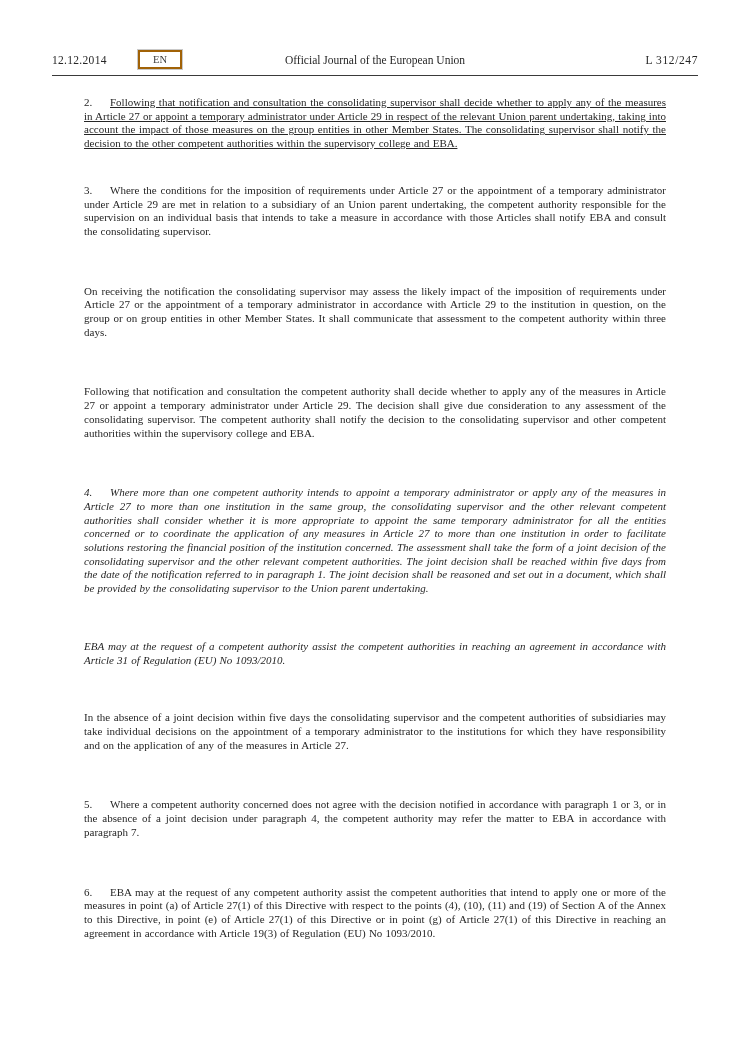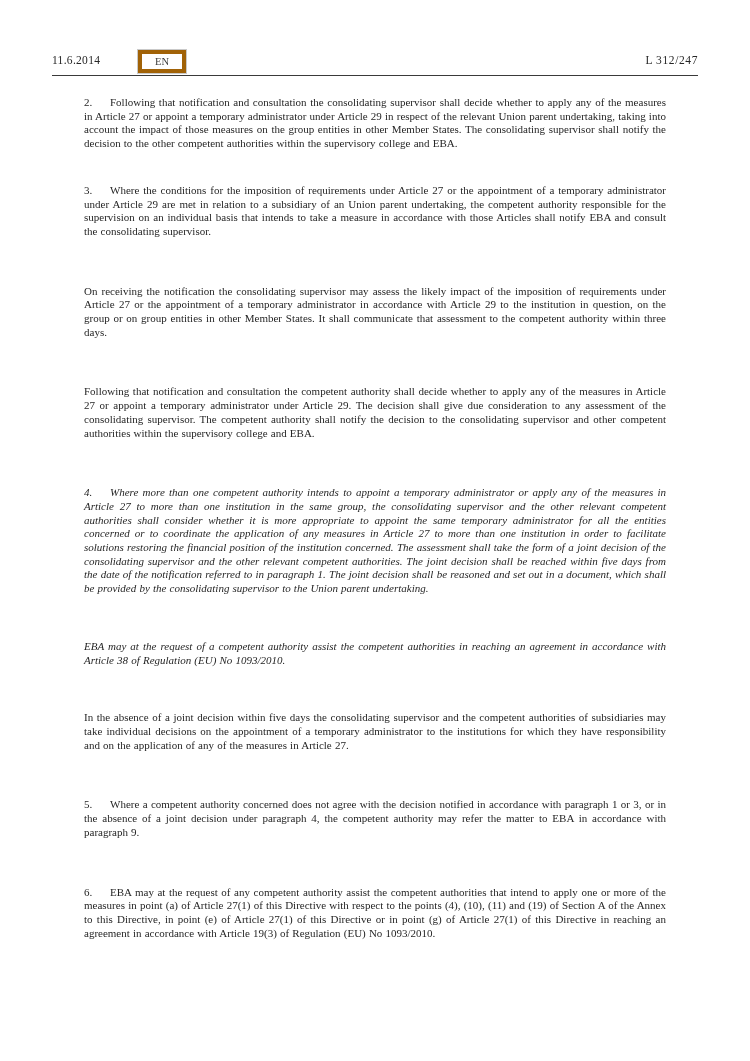--- a/index.html
+++ b/index.html
@@ -34,21 +34,21 @@
   .lang-box {
     position: absolute;
     left: 86px;
     top: 0px;
     width: 40px;
     height: 15px;
     line-height: 15px;
     text-align: center;
     font-size: 10.5px;
     color: #3c3c3c;
-    border: 4px solid #a16207;
+    border: 2px solid #a16207;
     box-shadow: 0 0 0 1px #c9c9c9;
     background: #ffffff;
   }
   .journal-title {
     position: absolute;
     left: 0;
     right: 0;
     top: 4px;
     text-align: center;
   }
@@ -75,58 +75,60 @@
     font-size: 11px;
     line-height: 13.7px;
     text-align: justify;
     word-spacing: 0.4px;
   }
   .para {
     margin: 0 0 46px 0;
   }
   .para.gap-sm {
     margin-bottom: 33px;
+    text-decoration: underline;
   }
   .para.gap-md {
     margin-bottom: 44px;
     font-style: italic;
   }
   .pnum {
     display: inline-block;
     width: 26px;
   }
 </style>
 </head>
 <body>
 
 <div class="page">
 
   <header class="header">
-    <span class="issue-date">11.6.2014</span>
+    <span class="issue-date">12.12.2014</span>
     <span class="lang-box">EN</span>
+    <span class="journal-title">Official Journal of the European Union</span>
     <span class="page-ref">L 312/247</span>
   </header>
 
   <div class="header-rule"></div>
 
   <main class="doc-body">
 
     <p class="para gap-sm"><span class="pnum">2.</span><span>Following that notification and consultation the consolidating supervisor shall decide whether to apply any of the measures in Article 27 or appoint a temporary administrator under Article 29 in respect of the relevant Union parent undertaking, taking into account the impact of those measures on the group entities in other Member States. The consolidating supervisor shall notify the decision to the other competent authorities within the supervisory college and EBA.</span></p>
 
     <p class="para"><span class="pnum">3.</span><span>Where the conditions for the imposition of requirements under Article 27 or the appointment of a temporary administrator under Article 29 are met in relation to a subsidiary of an Union parent undertaking, the competent authority responsible for the supervision on an individual basis that intends to take a measure in accordance with those Articles shall notify EBA and consult the consolidating supervisor.</span></p>
 
     <p class="para"><span>On receiving the notification the consolidating supervisor may assess the likely impact of the imposition of requirements under Article 27 or the appointment of a temporary administrator in accordance with Article 29 to the institution in question, on the group or on group entities in other Member States. It shall communicate that assessment to the competent authority within three days.</span></p>
 
     <p class="para"><span>Following that notification and consultation the competent authority shall decide whether to apply any of the measures in Article 27 or appoint a temporary administrator under Article 29. The decision shall give due consideration to any assessment of the consolidating supervisor. The competent authority shall notify the decision to the consolidating supervisor and other competent authorities within the supervisory college and EBA.</span></p>
 
     <p class="para gap-md"><span class="pnum">4.</span><span>Where more than one competent authority intends to appoint a temporary administrator or apply any of the measures in Article 27 to more than one institution in the same group, the consolidating supervisor and the other relevant competent authorities shall consider whether it is more appropriate to appoint the same temporary administrator for all the entities concerned or to coordinate the application of any measures in Article 27 to more than one institution in order to facilitate solutions restoring the financial position of the institution concerned. The assessment shall take the form of a joint decision of the consolidating supervisor and the other relevant competent authorities. The joint decision shall be reached within five days from the date of the notification referred to in paragraph 1. The joint decision shall be reasoned and set out in a document, which shall be provided by the consolidating supervisor to the Union parent undertaking.</span></p>
 
-    <p class="para gap-md"><span>EBA may at the request of a competent authority assist the competent authorities in reaching an agreement in accordance with Article 38 of Regulation (EU) No 1093/2010.</span></p>
+    <p class="para gap-md"><span>EBA may at the request of a competent authority assist the competent authorities in reaching an agreement in accordance with Article 31 of Regulation (EU) No 1093/2010.</span></p>
 
     <p class="para"><span>In the absence of a joint decision within five days the consolidating supervisor and the competent authorities of subsidiaries may take individual decisions on the appointment of a temporary administrator to the institutions for which they have responsibility and on the application of any of the measures in Article 27.</span></p>
 
-    <p class="para"><span class="pnum">5.</span><span>Where a competent authority concerned does not agree with the decision notified in accordance with paragraph 1 or 3, or in the absence of a joint decision under paragraph 4, the competent authority may refer the matter to EBA in accordance with paragraph 9.</span></p>
+    <p class="para"><span class="pnum">5.</span><span>Where a competent authority concerned does not agree with the decision notified in accordance with paragraph 1 or 3, or in the absence of a joint decision under paragraph 4, the competent authority may refer the matter to EBA in accordance with paragraph 7.</span></p>
 
     <p class="para"><span class="pnum">6.</span><span>EBA may at the request of any competent authority assist the competent authorities that intend to apply one or more of the measures in point (a) of Article 27(1) of this Directive with respect to the points (4), (10), (11) and (19) of Section A of the Annex to this Directive, in point (e) of Article 27(1) of this Directive or in point (g) of Article 27(1) of this Directive in reaching an agreement in accordance with Article 19(3) of Regulation (EU) No 1093/2010.</span></p>
 
   </main>
 
 </div>
 
 </body></html>

